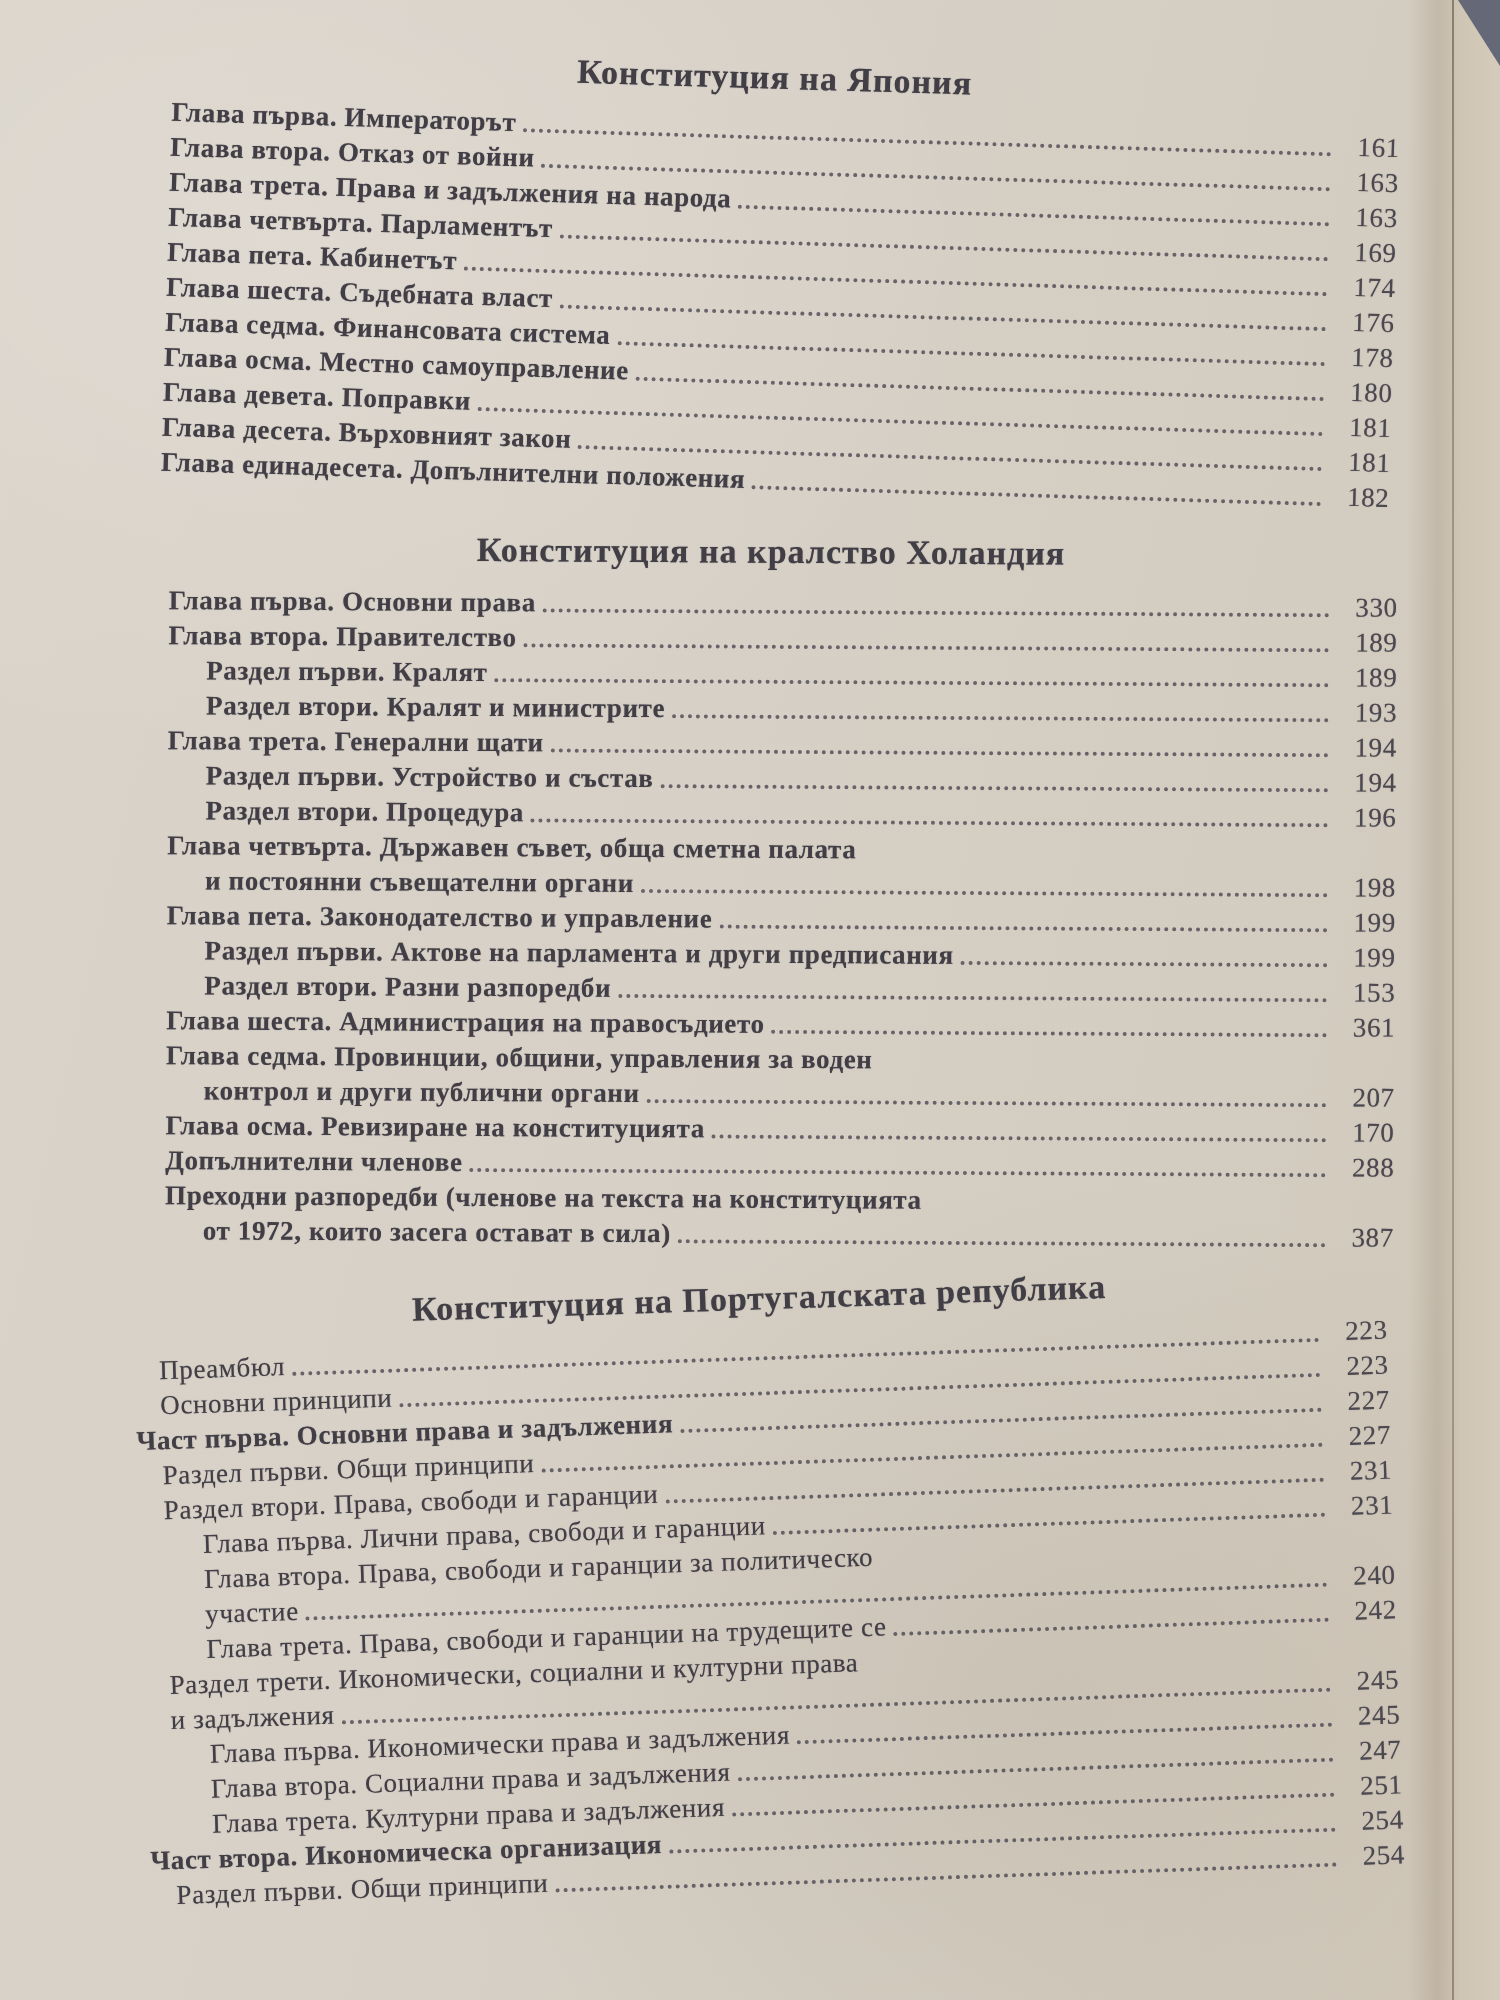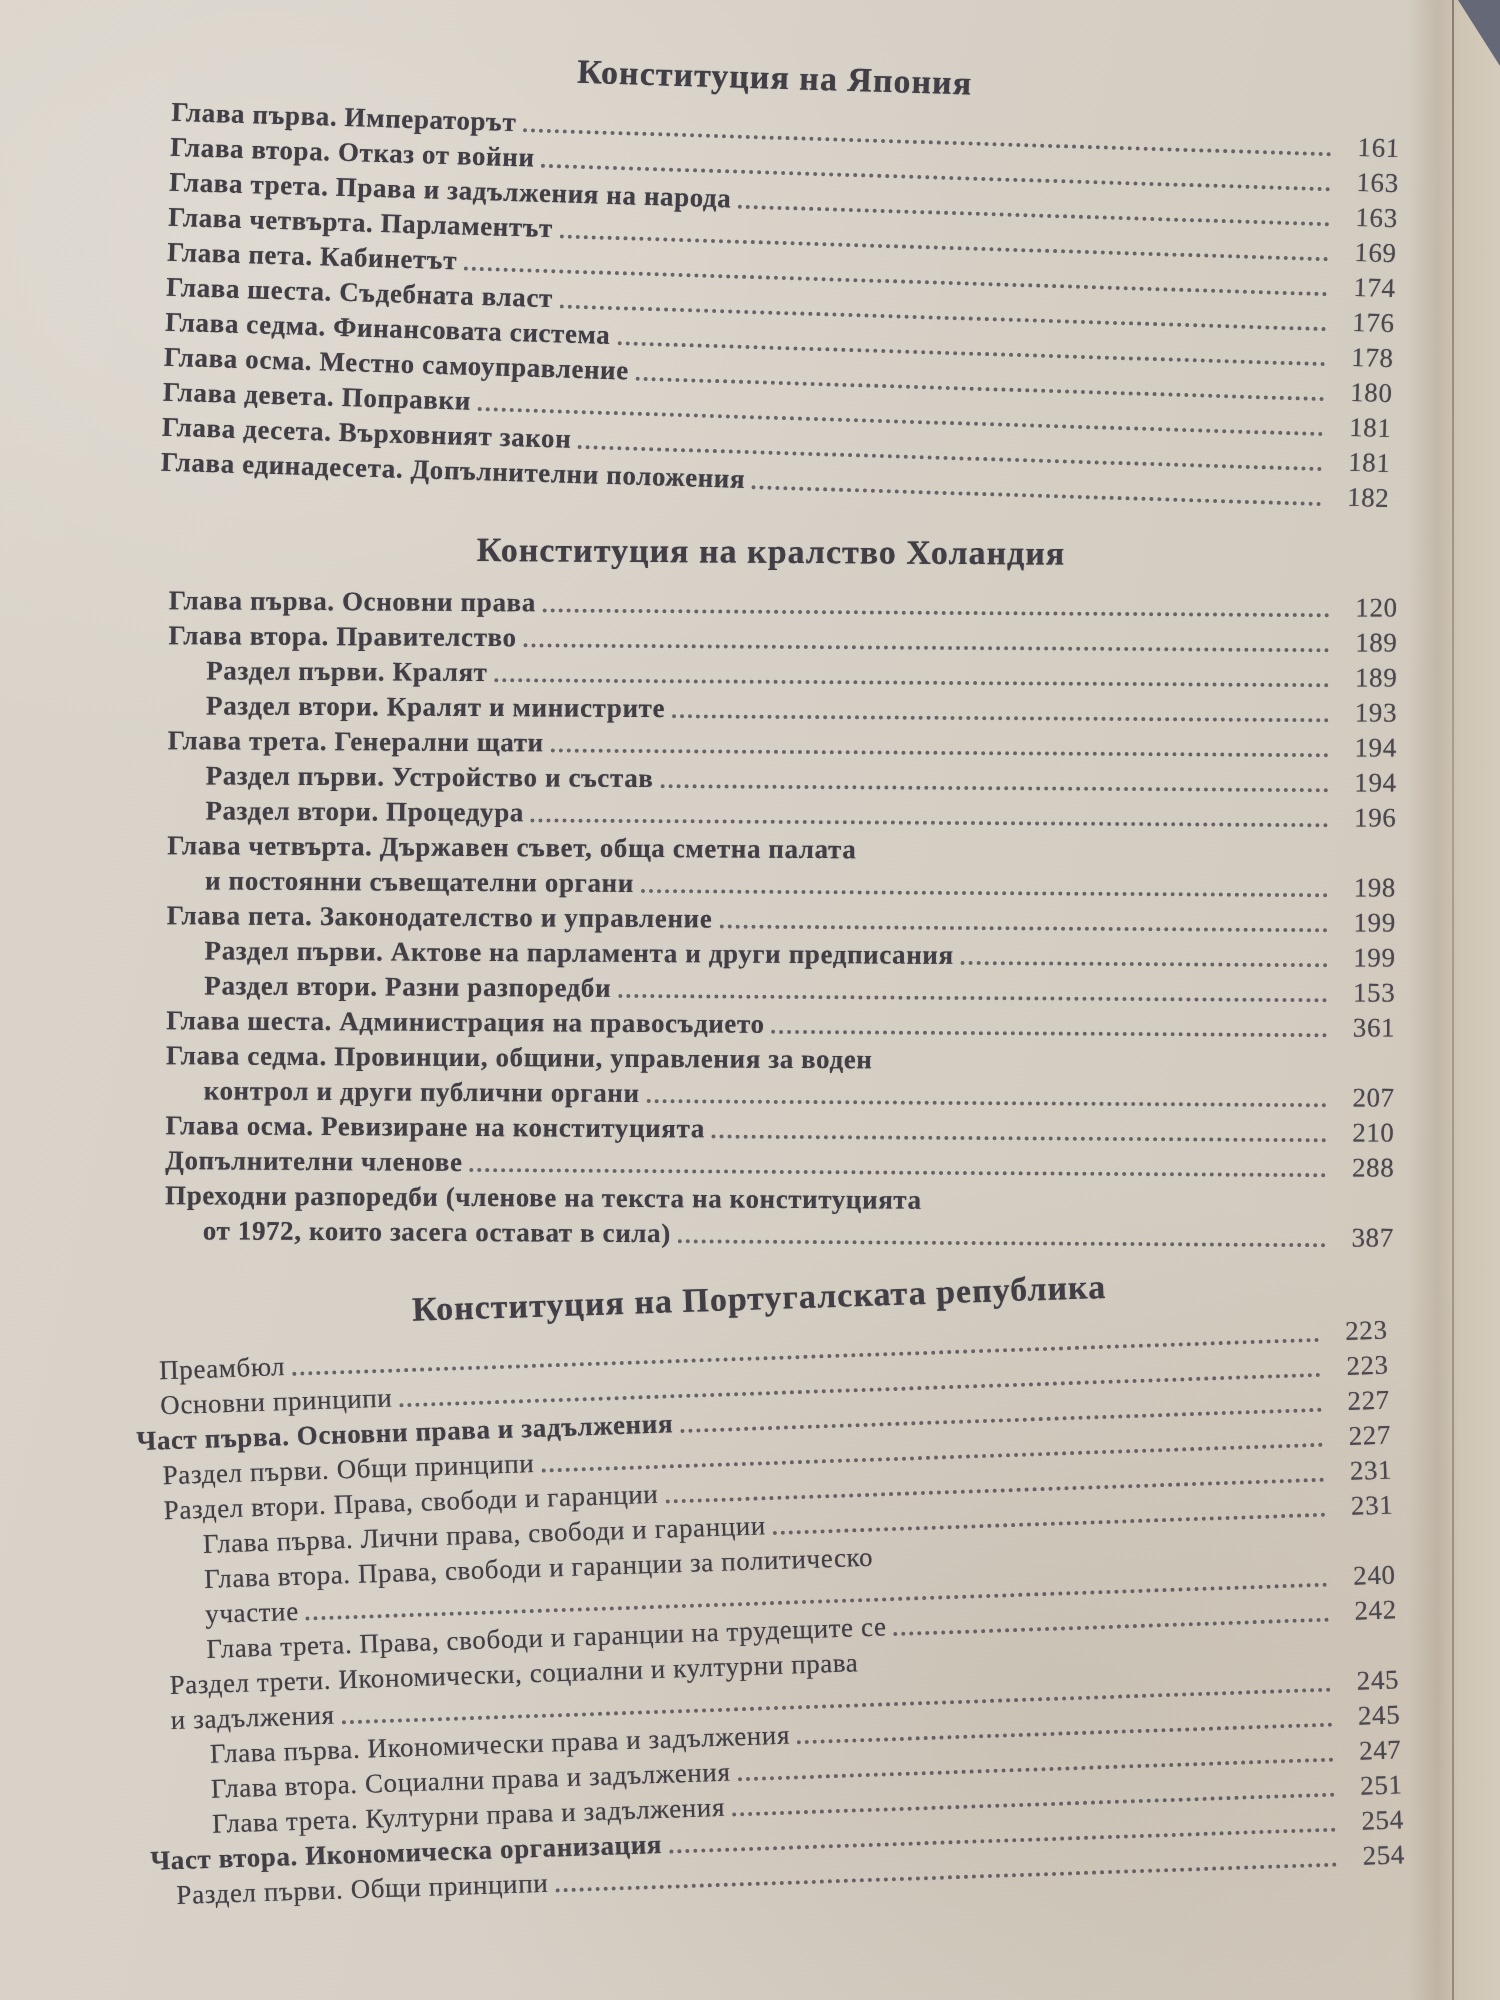--- a/index.html
+++ b/index.html
@@ -132,21 +132,21 @@
           <span class="t">Глава единадесета. Допълнителни положения</span>
           <span class="leader"></span>
           <span class="num">182</span>
         </div>
       </div>
       <div class="section s1">
         <div class="sec-title">Конституция на кралство Холандия</div>
         <div class="row i1 bold">
           <span class="t">Глава първа. Основни права</span>
           <span class="leader"></span>
-          <span class="num">120</span>
+          <span class="num">330</span>
         </div>
         <div class="row i1 bold">
           <span class="t">Глава втора. Правителство</span>
           <span class="leader"></span>
           <span class="num">189</span>
         </div>
         <div class="row i2 bold">
           <span class="t">Раздел първи. Кралят</span>
           <span class="leader"></span>
           <span class="num">189</span>
@@ -203,21 +203,21 @@
           <span class="t">Глава седма. Провинции, общини, управления за воден</span>
         </div>
         <div class="row i2 bold">
           <span class="t">контрол и други публични органи</span>
           <span class="leader"></span>
           <span class="num">207</span>
         </div>
         <div class="row i1 bold">
           <span class="t">Глава осма. Ревизиране на конституцията</span>
           <span class="leader"></span>
-          <span class="num">210</span>
+          <span class="num">170</span>
         </div>
         <div class="row i1 bold">
           <span class="t">Допълнителни членове</span>
           <span class="leader"></span>
           <span class="num">288</span>
         </div>
         <div class="row i1 bold">
           <span class="t">Преходни разпоредби (членове на текста на конституцията</span>
         </div>
         <div class="row i2 bold">

